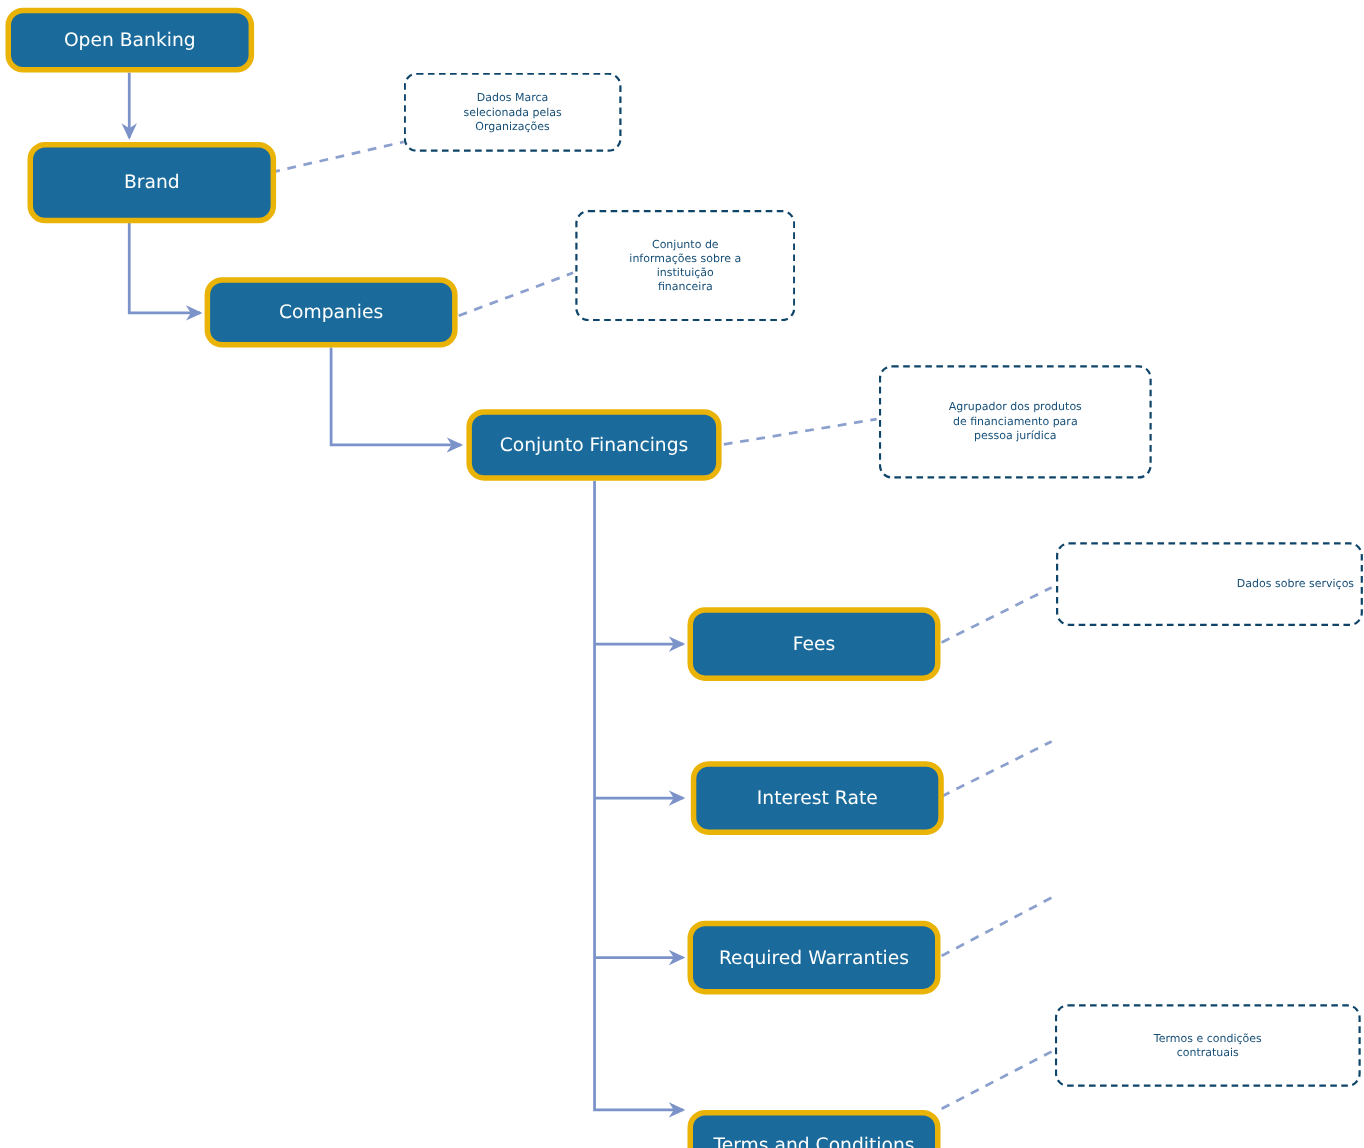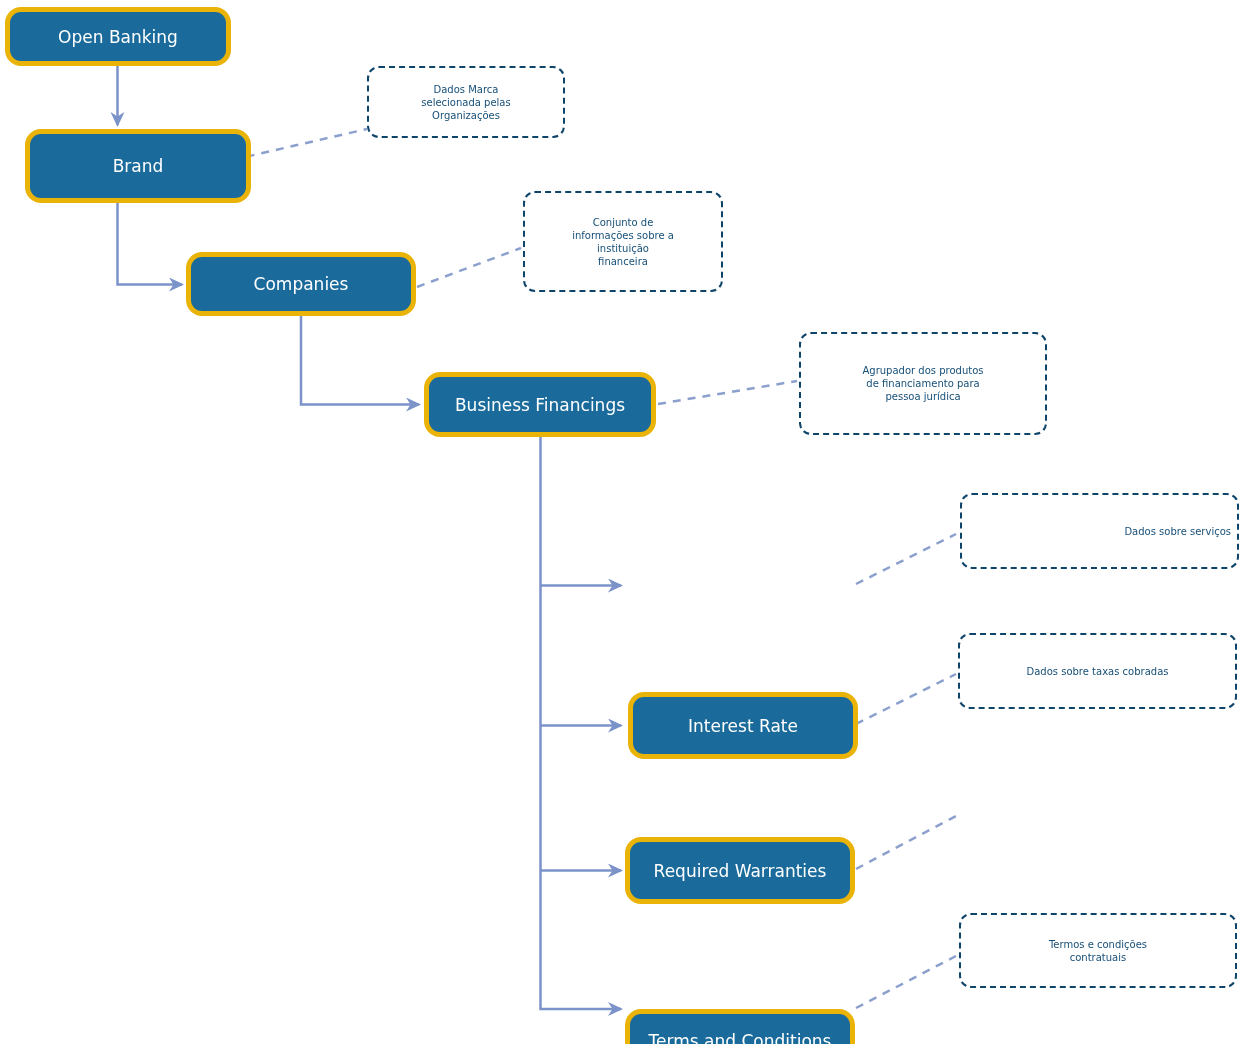--- a/index.html
+++ b/index.html
@@ -90,23 +90,26 @@
 
   <div class="node" style="left:5px; top:129px; width:226px; height:74px;margin-left:20px;">
     <span>Brand</span>
   </div>
 
   <div class="node" style="left:186px; top:252px; width:230px; height:64px;">
     <span>Companies</span>
   </div>
 
   <div class="node" style="left:424px; top:372px; width:232px; height:65px;">
-    <span>Business Financings</span>
+    <span>Conjunto Financings</span>
   </div>
 
+  <div class="node" style="left:625px; top:552px; width:230px; height:67px;">
+    <span>Fees</span>
+  </div>
 
   <div class="node" style="left:628px; top:692px; width:230px; height:67px;">
     <span>Interest Rate</span>
   </div>
 
   <div class="node" style="left:625px; top:837px; width:230px; height:67px;align-items:center;">
     <span>Required Warranties</span>
   </div>
 
   <div class="node" style="left:625px; top:977px; width:230px; height:64px;margin-top:32px;">
@@ -129,23 +132,20 @@
   <div class="note" style="left:799px; top:332px; width:248px; height:103px;">
     <span>Agrupador dos produtos
 de financiamento para
 pessoa jurídica</span>
   </div>
 
   <div class="note" style="left:960px; top:493px; width:279px; height:76px;justify-content:flex-end;">
     <span>Dados sobre serviços</span>
   </div>
 
-  <div class="note" style="left:958px; top:633px; width:279px; height:76px;">
-    <span>Dados sobre taxas cobradas</span>
-  </div>
 
 
   <div class="note" style="left:959px; top:913px; width:278px; height:75px;">
     <span>Termos e condições
 contratuais</span>
   </div>
 
 </div>
 
 </body></html>

